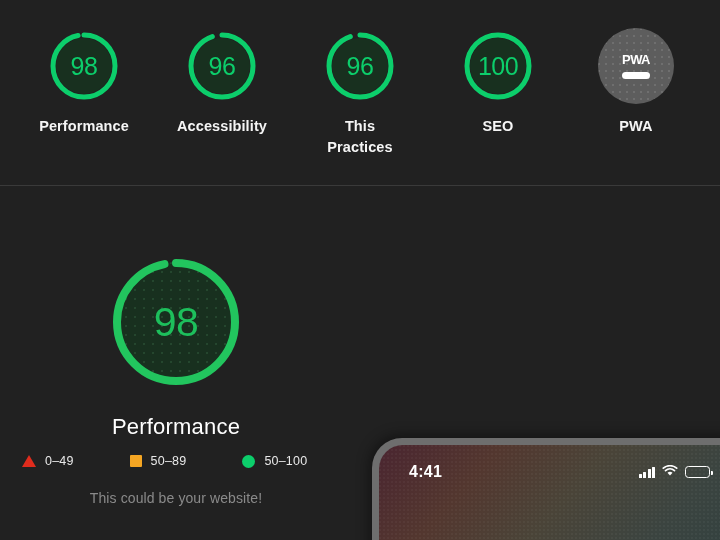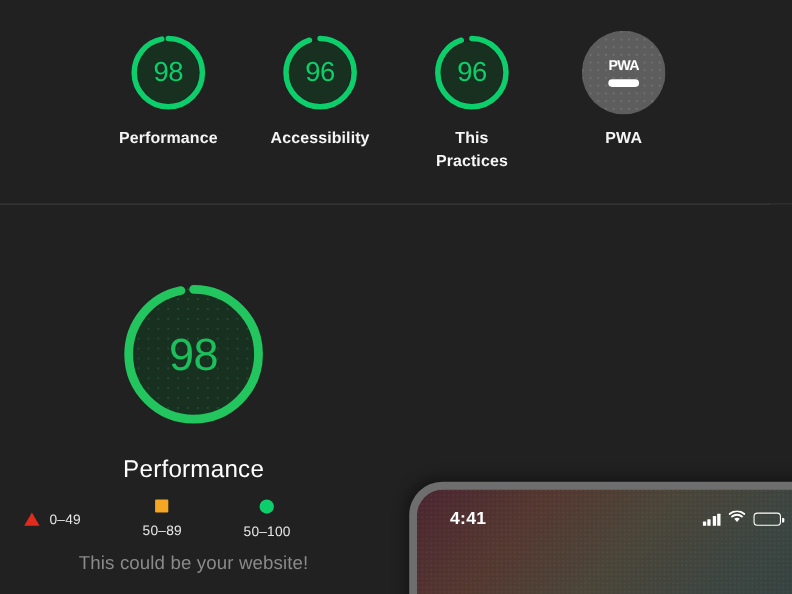--- a/index.html
+++ b/index.html
@@ -80,32 +80,32 @@
   }
   .big-label {
     position: absolute; left: 0; top: 228px; width: 352px; text-align: center;
     color: #ffffff; font-size: 22px; font-weight: 400; letter-spacing: 0.2px;
   }
   .legend {
     position: absolute; left: 22px; top: 268px; width: 320px;
     display: flex; gap: 0;
   }
   .legend-item { display: flex; align-items: center; gap: 9px; }
-  .legend-item + .legend-item { margin-left: 56px; flex-direction: column; }
+  .legend-item + .legend-item { margin-left: 56px; }
   .legend-text { color: #e8e8e8; font-size: 12.5px; letter-spacing: 0.2px; }
   .tri {
     width: 0; height: 0;
     border-left: 7px solid transparent; border-right: 7px solid transparent;
     border-bottom: 12px solid #E02C1D;
   }
   .sq { width: 12px; height: 12px; background: #F5A623; border-radius: 1px; }
   .cir { width: 13px; height: 13px; border-radius: 50%; background: #0CCE6B; }
   .caption {
-    position: absolute; left: 0; top: 316px; width: 352px; text-align: center;
-    color: #8a8a8a; font-size: 17px; letter-spacing: 0.1px;
+    position: absolute; left: 0; top: 304px; width: 352px; text-align: center;
+    color: #8a8a8a; font-size: 14px; letter-spacing: 0.1px;
   }
 
   
   .phone {
     position: absolute; left: 372px; top: 252px; width: 360px; height: 300px;
     border-radius: 30px 0 0 0;
     background: #6e6e6e;
     padding: 7px 0 0 7px;
     overflow: hidden;
     box-shadow: -2px -2px 14px rgba(0,0,0,0.45);
@@ -179,20 +179,30 @@
             <circle cx="38" cy="38" r="31" fill="none" stroke="#0CCE6B" stroke-width="5" stroke-linecap="round" stroke-dasharray="184.6 194.8" stroke-dashoffset="0"></circle>
           </svg>
           <div class="ring-score">96</div>
         </div>
         <div class="gauge-label">
           <div>This</div>
           <div>Practices</div>
         </div>
       </div>
 
+      <div class="gauge-item">
+        <div class="ring-wrap">
+          <svg viewBox="0 0 76 76" aria-hidden="true">
+            <circle cx="38" cy="38" r="28" fill="#18301f"></circle>
+            <circle cx="38" cy="38" r="31" fill="none" stroke="#0CCE6B" stroke-width="5" stroke-linecap="round" stroke-dasharray="194.8 0" stroke-dashoffset="0"></circle>
+          </svg>
+          <div class="ring-score">100</div>
+        </div>
+        <div class="gauge-label">SEO</div>
+      </div>
 
       <div class="gauge-item">
         <div class="pwa-wrap">
           <div class="pwa-text">PWA</div>
           <div class="pwa-dash"></div>
         </div>
         <div class="gauge-label">PWA</div>
       </div>
 
     </div>

